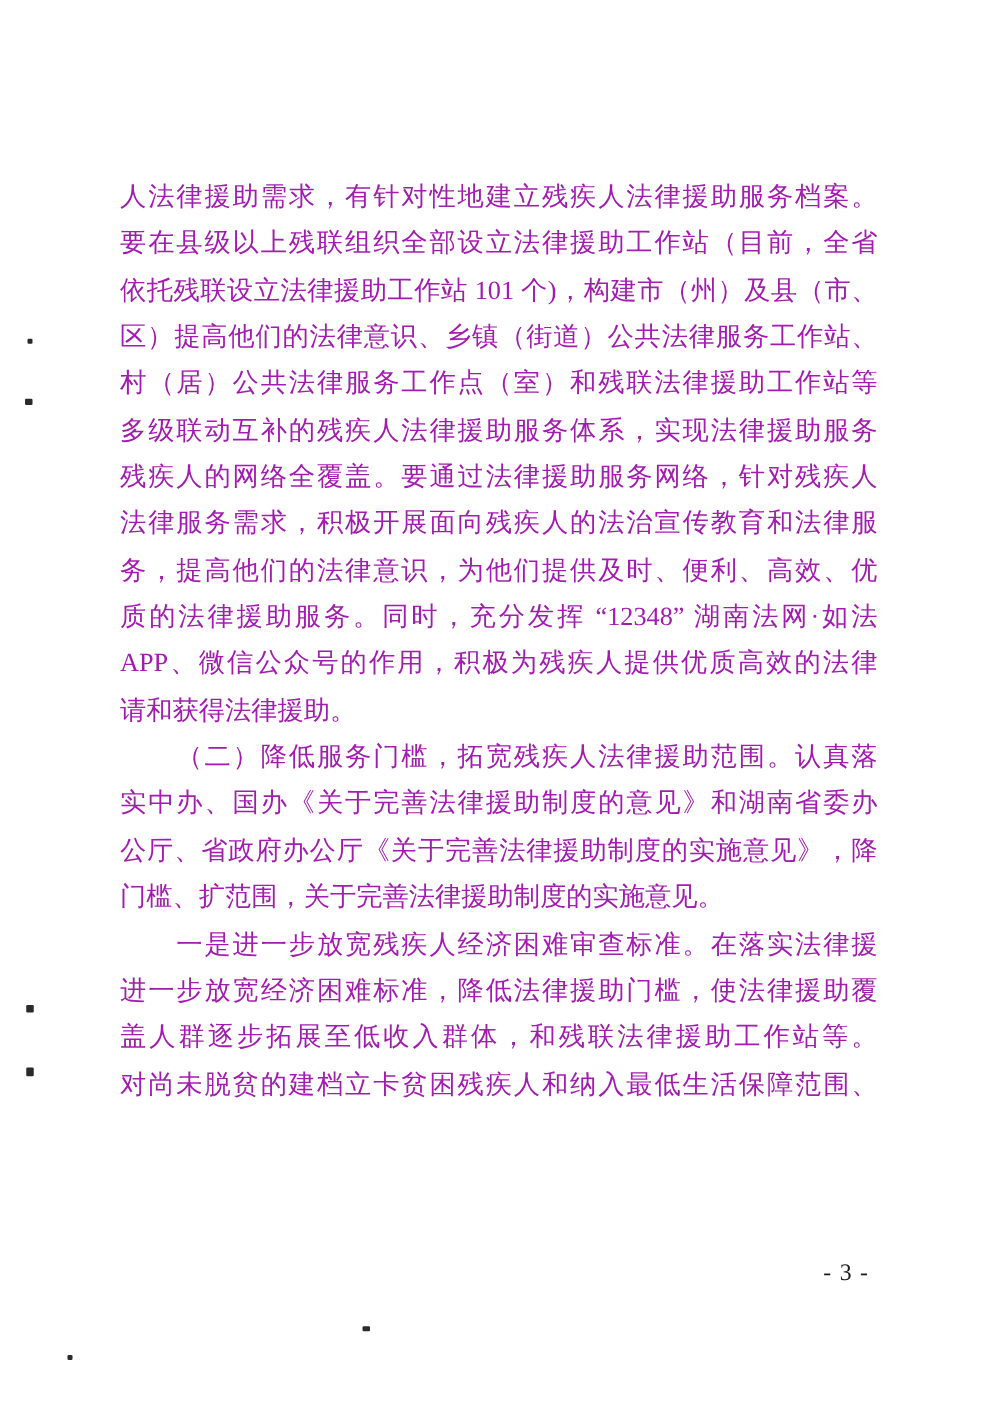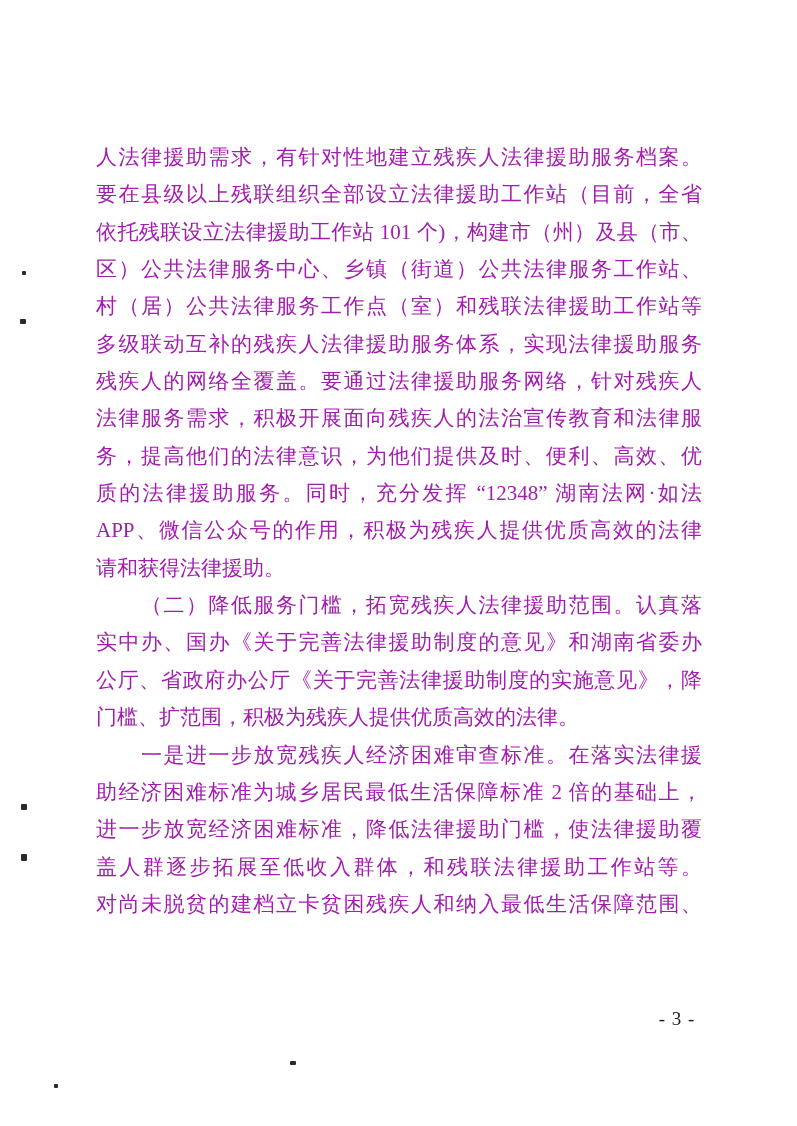--- a/index.html
+++ b/index.html
@@ -61,35 +61,34 @@
   }
 </style>
 </head>
 <body>
 
 <div class="page">
   <div class="text-block" id="text-block">
       <div class="line">人法律援助需求，有针对性地建立残疾人法律援助服务档案。</div>
       <div class="line">要在县级以上残联组织全部设立法律援助工作站（目前，全省</div>
       <div class="line">依托残联设立法律援助工作站 101 个)，构建市（州）及县（市、</div>
-      <div class="line">区）公共法律服务中心、乡镇（街道）公共法律服务工作站、</div>
+      <div class="line">区）提高他们的法律意识、乡镇（街道）公共法律服务工作站、</div>
       <div class="line">村（居）公共法律服务工作点（室）和残联法律援助工作站等</div>
       <div class="line">多级联动互补的残疾人法律援助服务体系，实现法律援助服务</div>
       <div class="line">残疾人的网络全覆盖。要通过法律援助服务网络，针对残疾人</div>
       <div class="line">法律服务需求，积极开展面向残疾人的法治宣传教育和法律服</div>
       <div class="line">务，提高他们的法律意识，为他们提供及时、便利、高效、优</div>
       <div class="line">质的法律援助服务。同时，充分发挥 “12348” 湖南法网·如法</div>
       <div class="line">APP、微信公众号的作用，积极为残疾人提供优质高效的法律</div>
       <div class="line flush">请和获得法律援助。</div>
       <div class="line indent">（二）降低服务门槛，拓宽残疾人法律援助范围。认真落</div>
       <div class="line">实中办、国办《关于完善法律援助制度的意见》和湖南省委办</div>
       <div class="line">公厅、省政府办公厅《关于完善法律援助制度的实施意见》，降</div>
-      <div class="line flush">门槛、扩范围，积极为残疾人提供优质高效的法律。</div>
+      <div class="line flush">门槛、扩范围，关于完善法律援助制度的实施意见。</div>
       <div class="line indent">一是进一步放宽残疾人经济困难审查标准。在落实法律援</div>
-      <div class="line">助经济困难标准为城乡居民最低生活保障标准 2 倍的基础上，</div>
       <div class="line">进一步放宽经济困难标准，降低法律援助门槛，使法律援助覆</div>
       <div class="line">盖人群逐步拓展至低收入群体，和残联法律援助工作站等。</div>
       <div class="line">对尚未脱贫的建档立卡贫困残疾人和纳入最低生活保障范围、</div>
     </div>
   <div class="page-number">- 3 -</div>
   <div id="artifacts">
       <div class="speck" style="left: 22px; top: 271px; width: 4px; height: 4px;"></div>
       <div class="speck" style="left: 20px; top: 319px; width: 6px; height: 5px;"></div>
       <div class="speck" style="left: 21px; top: 804px; width: 6px; height: 6px;"></div>
       <div class="speck" style="left: 21px; top: 854px; width: 6px; height: 7px;"></div>

